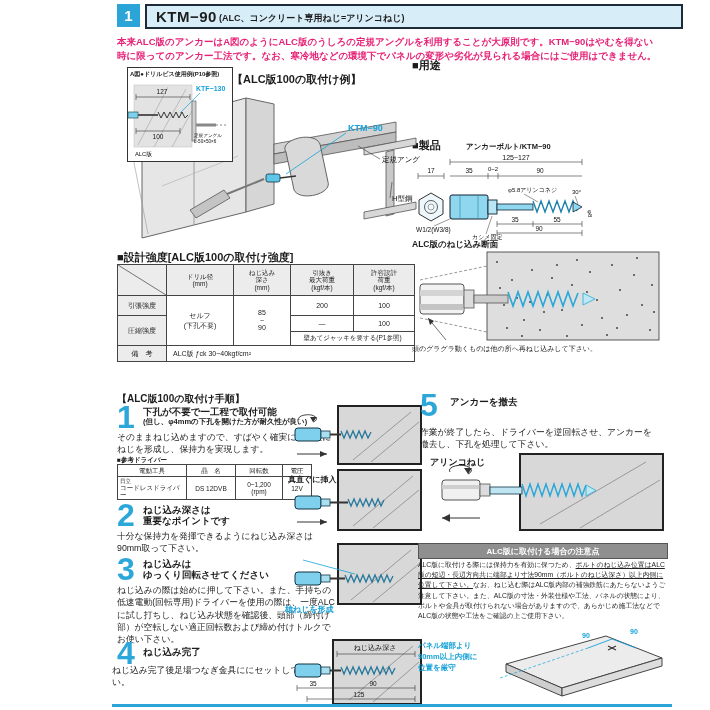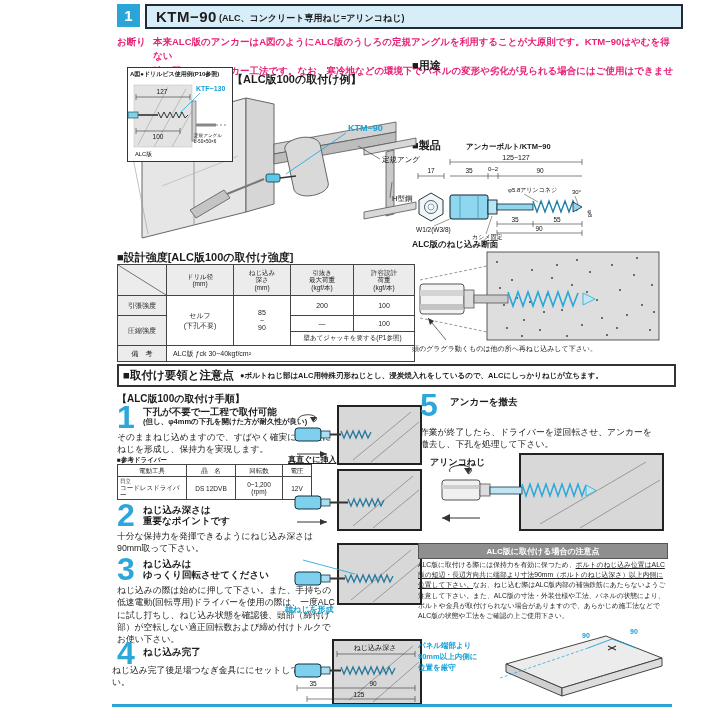--- a/index.html
+++ b/index.html
@@ -64,21 +64,20 @@
 
 <div class="page">
 
   <div class="abs badge">1</div>
   <div class="abs titlebar">
     <span class="t">KTM−90</span>
     <span class="s">(ALC、コンクリート専用ねじ=アリンコねじ)</span>
   </div>
 
   <div class="abs notice">
-    <div class="lbl">お断り</div>
     <div>
       <div>本来ALC版のアンカーはA図のようにALC版のうしろの定規アングルを利用することが大原則です。KTM−90はやむを得ない</div>
       <div>時に限ってのアンカー工法です。なお、寒冷地などの環境下でパネルの変形や劣化が見られる場合にはご使用はできません。</div>
     </div>
   </div>
 
   <div class="abs figabox">
     <div class="cap">A図●ドリルビス使用例(P10参照)</div>
     <svg width="102" height="80" viewBox="0 0 102 80">
       <rect x="6" y="6" width="58" height="62" fill="#e3e3e3" stroke="#bbb" stroke-width="0.5"></rect>
@@ -296,24 +295,20 @@
     <rect x="62" y="45" width="34" height="8" fill="#cccccc" stroke="#555" stroke-width="0.8"></rect>
     <path d="M96,42 l5,14 l5,-14 l5,14 l5,-14 l5,14 l5,-14 l5,14 l5,-14 l5,14 l5,-14 l5,14 l5,-14 l5,14 l5,-13" fill="none" stroke="#2aa8d8" stroke-width="1.6"></path>
     <polygon points="171,43 183,49 171,55" fill="#bfe8f5" stroke="#2aa8d8" stroke-width="0.8"></polygon>
     <line x1="8" y1="30" x2="75" y2="16" stroke="#555" stroke-width="0.6" stroke-dasharray="3,2"></line>
     <line x1="8" y1="68" x2="75" y2="82" stroke="#555" stroke-width="0.6" stroke-dasharray="3,2"></line>
     <line x1="34" y1="90" x2="16" y2="68" stroke="#333" stroke-width="0.7"></line>
     <polygon points="16,68 18,75 22,71" fill="#333"></polygon>
   </svg>
   <div class="abs sectcap" style="top: 344px;">頭のグラグラ動くものは他の所へ再ねじ込みして下さい。</div>
 
-  <div class="abs procbar">
-    <span class="t">■取付け要領と注意点</span>
-    <span class="n">●ボルトねじ部はALC用特殊刃形ねじとし、浸炭焼入れをしているので、ALCにしっかりねじが立ちます。</span>
-  </div>
   <div class="abs prochead">【ALC版100の取付け手順】</div>
 
   <div class="abs" style="left:117px;top:404px;display:flex;">
     <div class="stepnum">1</div>
     <div style="padding-top:2px;">
       <div class="stt1">下孔が不要で一工程で取付可能</div>
       <div class="stt2">(但し、φ4mmの下孔を開けた方が耐久性が良い)</div>
     </div>
   </div>
   <div class="abs sbody" style="left:117px;top:431px;width:218px;">そのままねじ込めますので、すばやく確実にALC版にねじを形成し、保持力を実現します。</div>
@@ -373,21 +368,21 @@
     <rect x="2" y="24" width="26" height="13" rx="3" fill="#7ed0ec" stroke="#134" stroke-width="1"></rect>
     <rect x="28" y="27" width="9" height="7" fill="#a8e0f2" stroke="#134" stroke-width="0.8"></rect>
     <line x1="37" y1="30.5" x2="48" y2="30.5" stroke="#333" stroke-width="2"></line>
     <path d="M48,27 l3,7 l3,-7 l3,7 l3,-7 l3,7 l3,-7 l3,7 l3,-7 l3,7 l3,-6" fill="none" stroke="#26789c" stroke-width="1.3"></path>
     <path d="M6,16 a9,4 0 1 1 14,2" fill="none" stroke="#333" stroke-width="0.9"></path>
     <polygon points="20,18 17,13 24,13" fill="#333"></polygon>
     <line x1="4" y1="50" x2="34" y2="50" stroke="#333" stroke-width="1"></line>
     <polygon points="34,50 27,47 27,53" fill="#333"></polygon>
   </svg>
 
-  <div class="abs diaglabel" style="left:288px;top:454px;text-decoration:underline;">真直ぐに挿入</div>
+  <div class="abs diaglabel" style="left:288px;top:474px;">真直ぐに挿入</div>
   <svg class="abs" style="left:293px;top:468px;" width="130" height="64" viewBox="0 0 130 64">
     <rect x="45" y="2" width="83" height="60" fill="#d8d8d8" stroke="#222" stroke-width="2"></rect>
     <line x1="60" y1="58" x2="120" y2="8" stroke="#999" stroke-width="1"></line>
     <line x1="80" y1="60" x2="126" y2="22" stroke="#999" stroke-width="1"></line>
     <rect x="2" y="28" width="26" height="13" rx="3" fill="#7ed0ec" stroke="#134" stroke-width="1"></rect>
     <rect x="28" y="31" width="9" height="7" fill="#a8e0f2" stroke="#134" stroke-width="0.8"></rect>
     <line x1="37" y1="34.5" x2="55" y2="34.5" stroke="#333" stroke-width="2"></line>
     <path d="M55,31 l3,7 l3,-7 l3,7 l3,-7 l3,7 l3,-7 l3,7 l3,-7 l3,7 l3,-7 l3,7 l3,-6" fill="none" stroke="#26789c" stroke-width="1.3"></path>
     <line x1="4" y1="54" x2="34" y2="54" stroke="#333" stroke-width="1"></line>
     <polygon points="34,54 27,51 27,57" fill="#333"></polygon>

